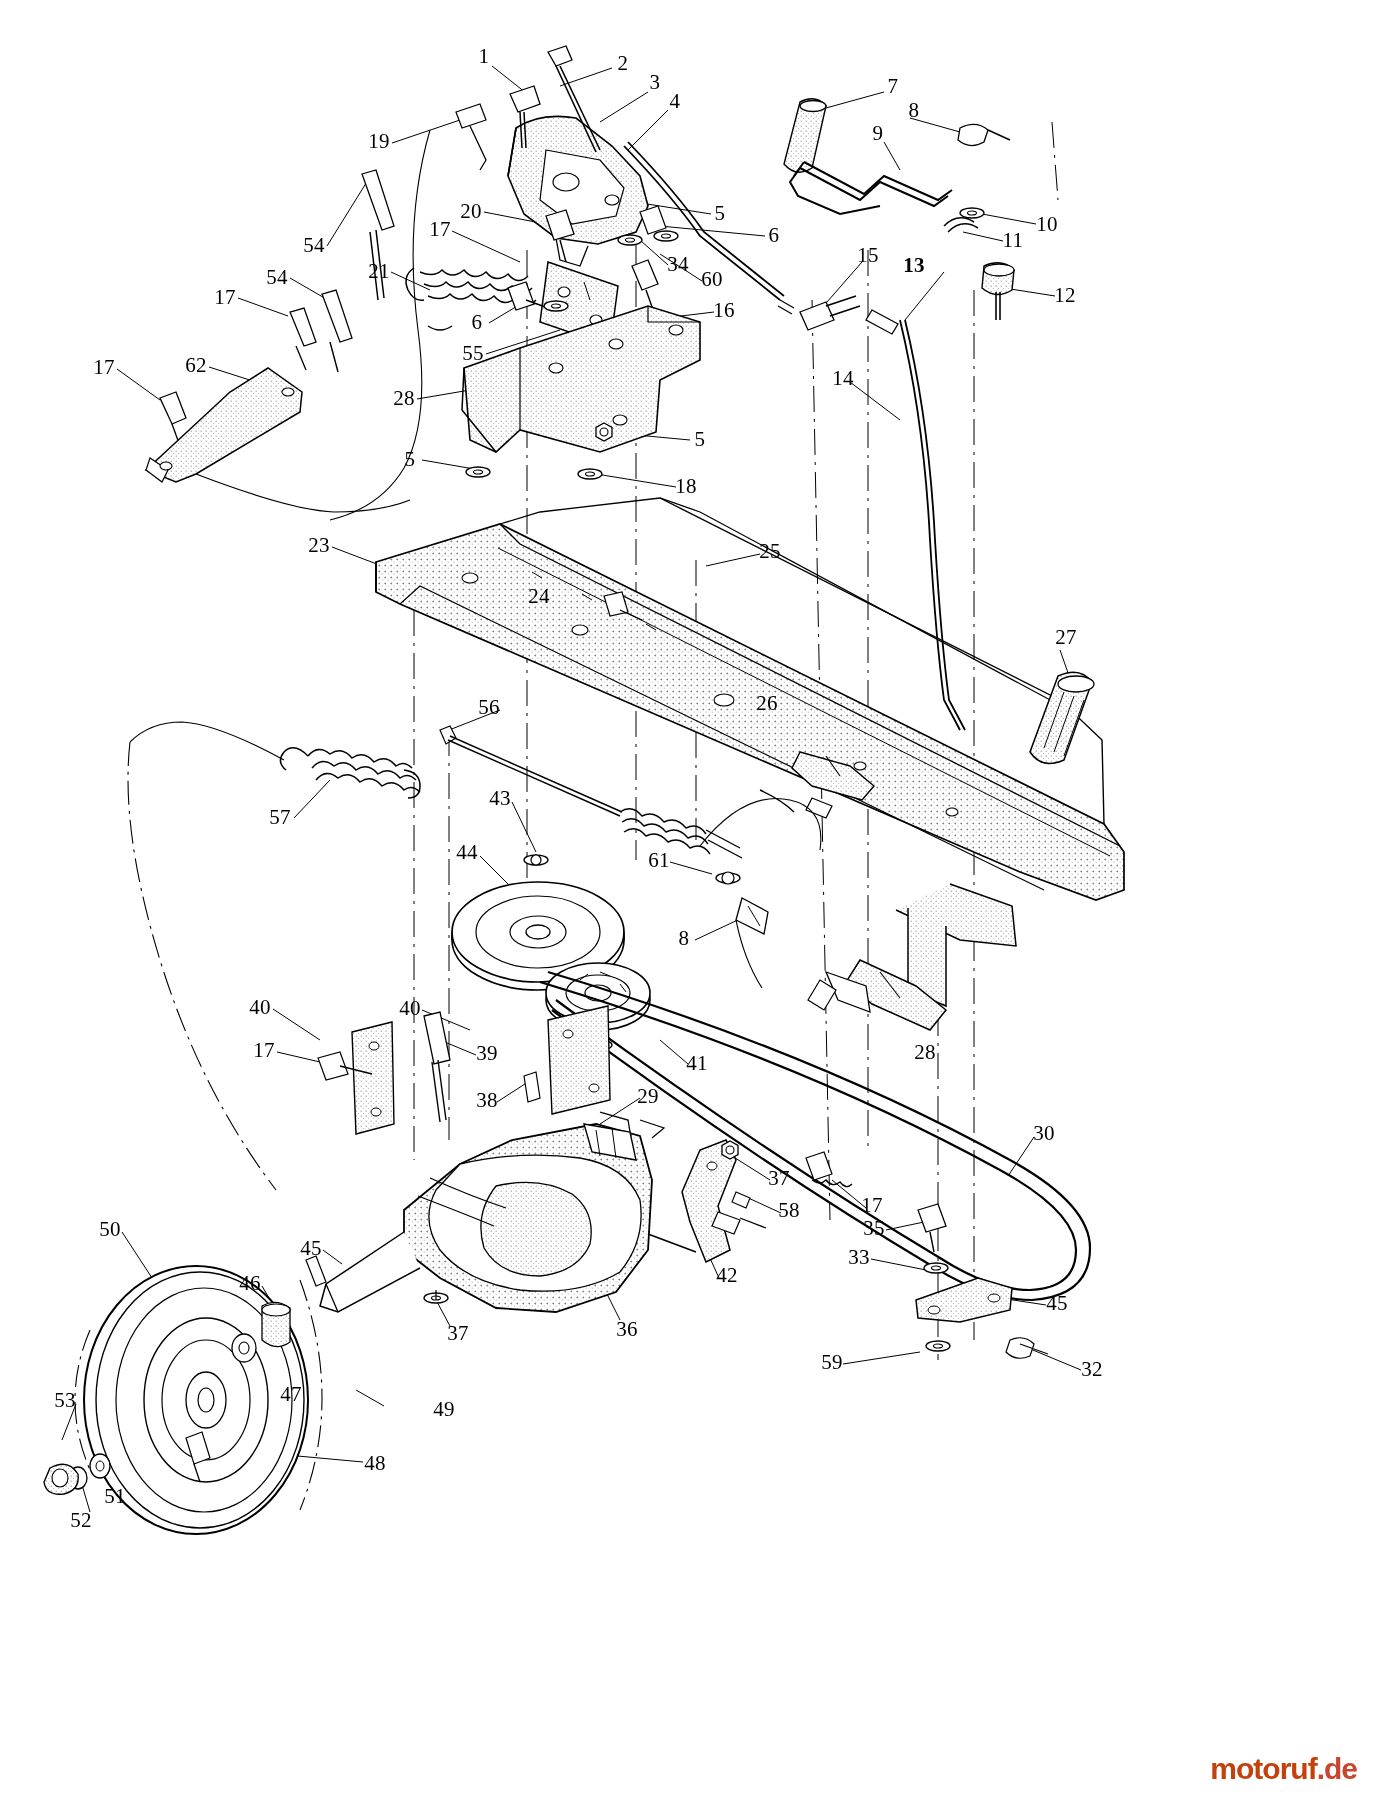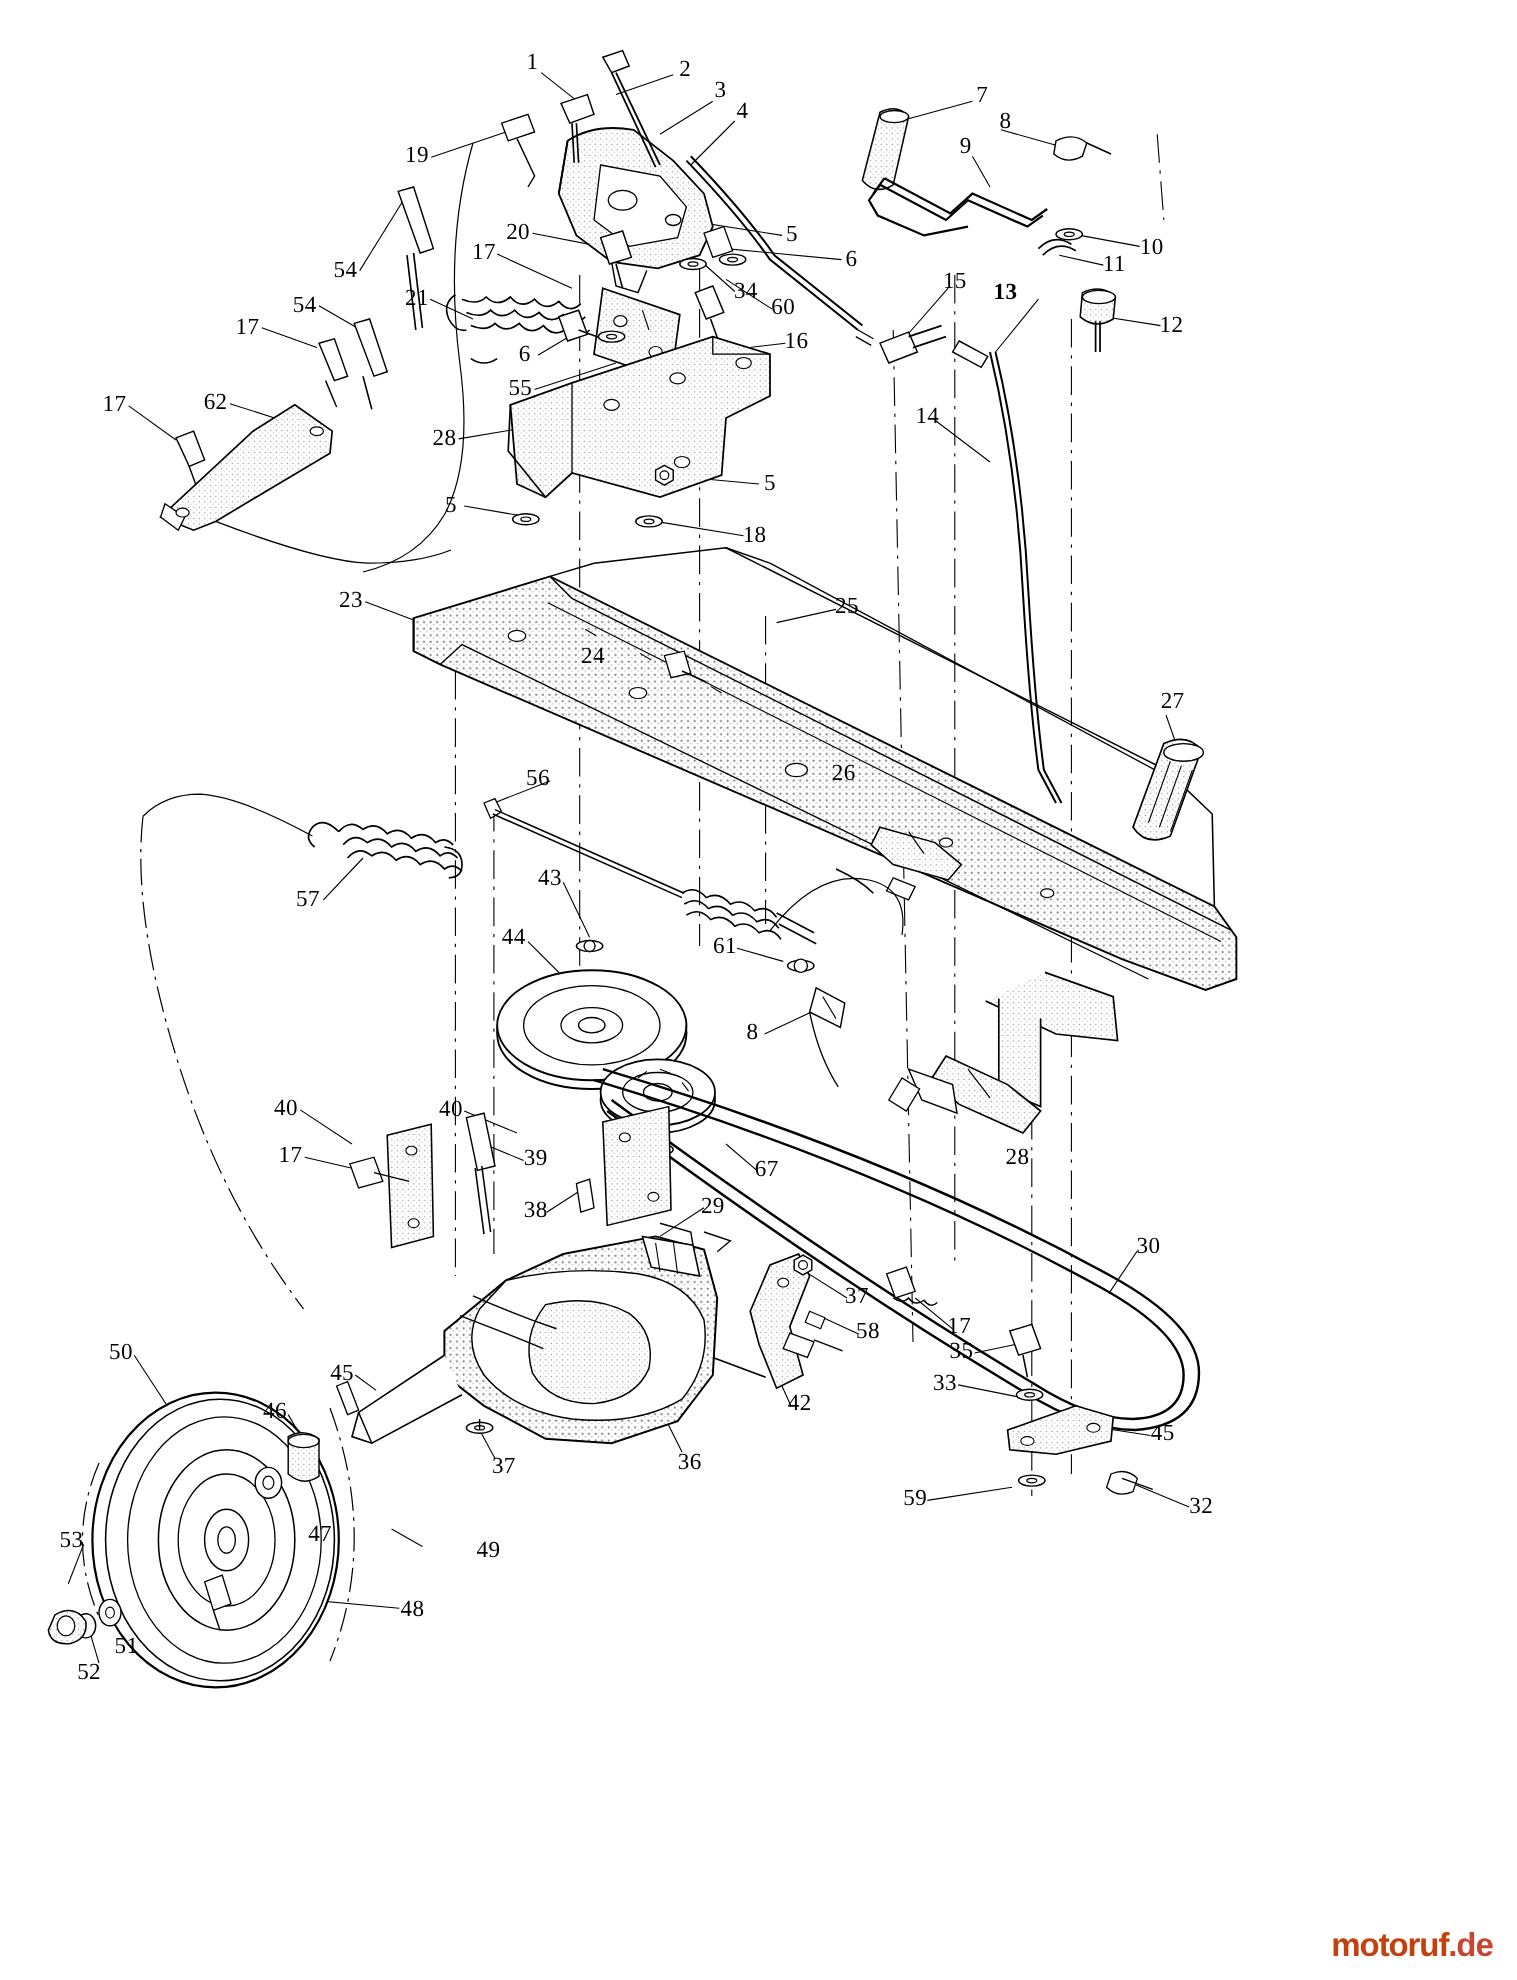--- a/index.html
+++ b/index.html
@@ -470,21 +470,21 @@
       <div class="callout" style="left: 280px; top: 817px;">57</div>
       <div class="callout" style="left: 500px; top: 798px;">43</div>
       <div class="callout" style="left: 659px; top: 860px;">61</div>
       <div class="callout" style="left: 467px; top: 852px;">44</div>
       <div class="callout" style="left: 684px; top: 938px;">8</div>
       <div class="callout" style="left: 925px; top: 1052px;">28</div>
       <div class="callout" style="left: 260px; top: 1007px;">40</div>
       <div class="callout" style="left: 410px; top: 1008px;">40</div>
       <div class="callout" style="left: 264px; top: 1050px;">17</div>
       <div class="callout" style="left: 487px; top: 1053px;">39</div>
-      <div class="callout" style="left: 697px; top: 1063px;">67</div>
+      <div class="callout" style="left: 697px; top: 1063px;">41</div>
       <div class="callout" style="left: 487px; top: 1100px;">38</div>
       <div class="callout" style="left: 648px; top: 1096px;">29</div>
       <div class="callout" style="left: 1044px; top: 1133px;">30</div>
       <div class="callout" style="left: 779px; top: 1178px;">37</div>
       <div class="callout" style="left: 872px; top: 1205px;">17</div>
       <div class="callout" style="left: 789px; top: 1210px;">58</div>
       <div class="callout" style="left: 874px; top: 1228px;">35</div>
       <div class="callout" style="left: 110px; top: 1229px;">50</div>
       <div class="callout" style="left: 311px; top: 1248px;">45</div>
       <div class="callout" style="left: 859px; top: 1257px;">33</div>

